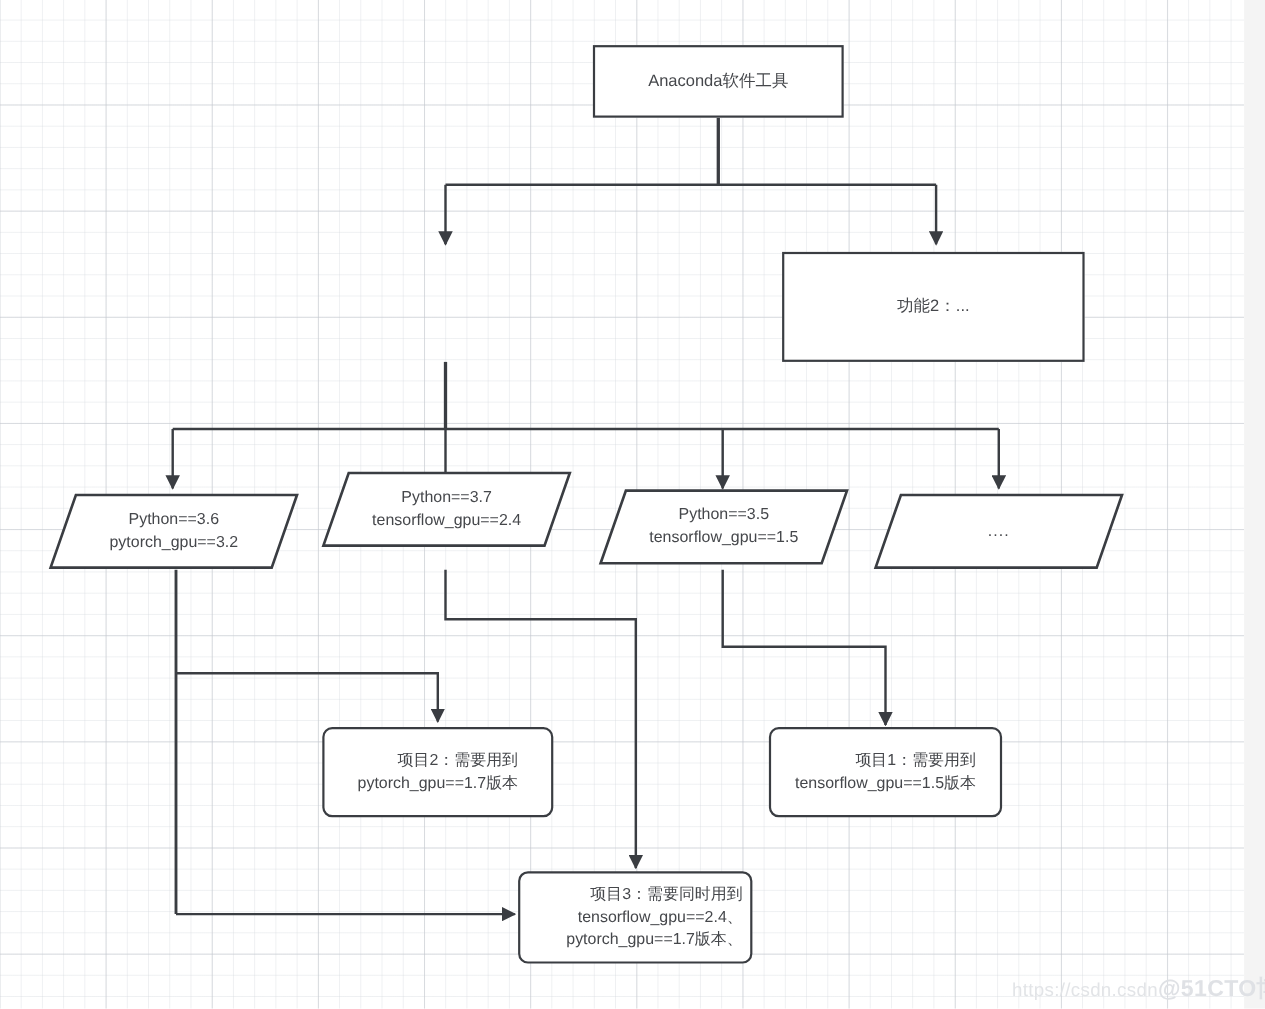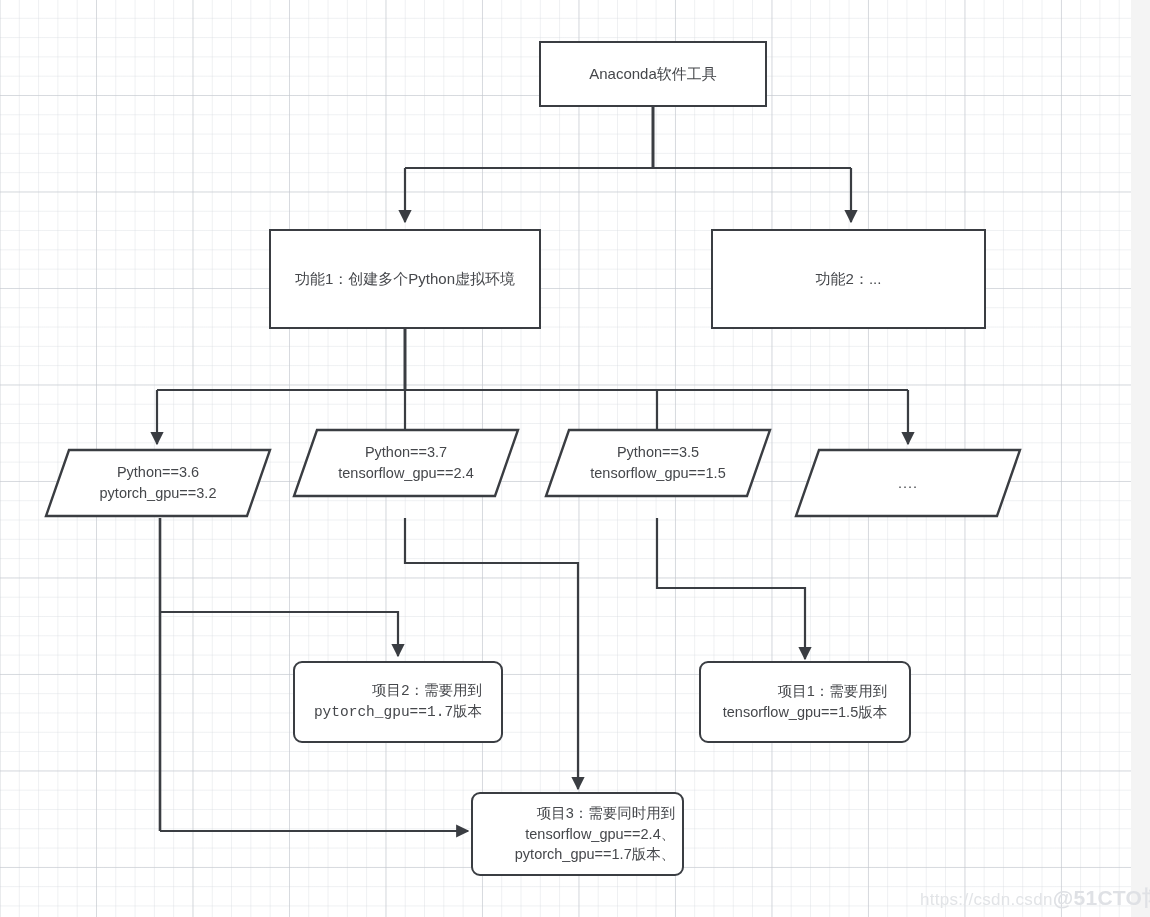--- a/index.html
+++ b/index.html
@@ -153,23 +153,20 @@
       <path d="M 405,518 L 405,563 L 578,563 L 578,789" marker-end="url(#arrow)"></path>
 
       <path d="M 657,518 L 657,588 L 805,588 L 805,659" marker-end="url(#arrow)"></path>
     </g>
   </svg>
 
   <div class="node rect" style="left:539px; top:41px; width:228px; height:66px; font-size:15px;">
     <span>Anaconda软件工具</span>
   </div>
 
-  <div class="node rect" style="left:269px; top:229px; width:272px; height:100px; font-size:15px;">
-    <span>功能1：创建多个Python虚拟环境</span>
-  </div>
 
   <div class="node rect" style="left:711px; top:229px; width:275px; height:100px; font-size:15px;">
     <span>功能2：...</span>
   </div>
 
   <div class="para-wrap" style="left:44px; top:448px; width:228px; height:70px;">
     <svg width="228" height="70" viewBox="0 0 228 70">
       <polygon points="25,2 226,2 203,68 2,68" fill="#ffffff" stroke="#3a3d42" stroke-width="2.4"></polygon>
     </svg>
     <div class="para-label" style="font-size:14.5px;">Python==3.6
@@ -177,36 +174,36 @@
   </div>
 
   <div class="para-wrap" style="left:292px; top:428px; width:228px; height:70px;">
     <svg width="228" height="70" viewBox="0 0 228 70">
       <polygon points="25,2 226,2 203,68 2,68" fill="#ffffff" stroke="#3a3d42" stroke-width="2.4"></polygon>
     </svg>
     <div class="para-label" style="font-size:14.5px;">Python==3.7
 tensorflow_gpu==2.4</div>
   </div>
 
-  <div class="para-wrap" style="left:544px; top:428px; width:228px; height:70px;">
+  <div class="para-wrap" style="left:544px; top:444px; width:228px; height:70px;">
     <svg width="228" height="70" viewBox="0 0 228 70">
       <polygon points="25,2 226,2 203,68 2,68" fill="#ffffff" stroke="#3a3d42" stroke-width="2.4"></polygon>
     </svg>
     <div class="para-label" style="font-size:14.5px;">Python==3.5
 tensorflow_gpu==1.5</div>
   </div>
 
   <div class="para-wrap" style="left:794px; top:448px; width:228px; height:70px;">
     <svg width="228" height="70" viewBox="0 0 228 70">
       <polygon points="25,2 226,2 203,68 2,68" fill="#ffffff" stroke="#3a3d42" stroke-width="2.4"></polygon>
     </svg>
     <div class="para-label" style="font-size:14.5px; letter-spacing:1px;">....</div>
   </div>
 
-  <div class="node rounded" style="left:293px; top:661px; width:210px; height:82px; font-size:14.5px;font-family:Liberation Mono, monospace;">
+  <div class="node rounded" style="left:293px; top:661px; width:210px; height:82px; font-size:14.5px;">
     <span>项目2：需要用到
 pytorch_gpu==1.7版本</span>
   </div>
 
   <div class="node rounded" style="left:699px; top:661px; width:212px; height:82px; font-size:14.5px;">
     <span>项目1：需要用到
 tensorflow_gpu==1.5版本</span>
   </div>
 
   <div class="node rounded" style="left:471px; top:792px; width:213px; height:84px; font-size:14.5px;padding-left:35px;">

